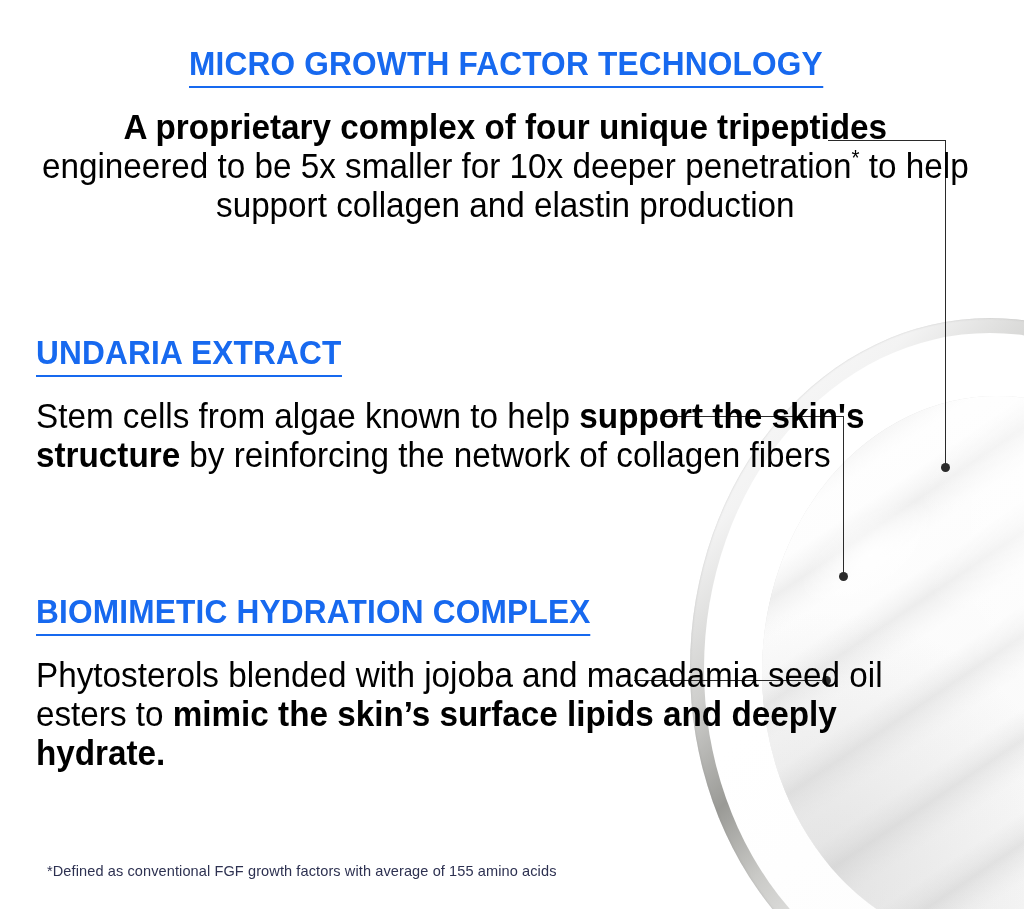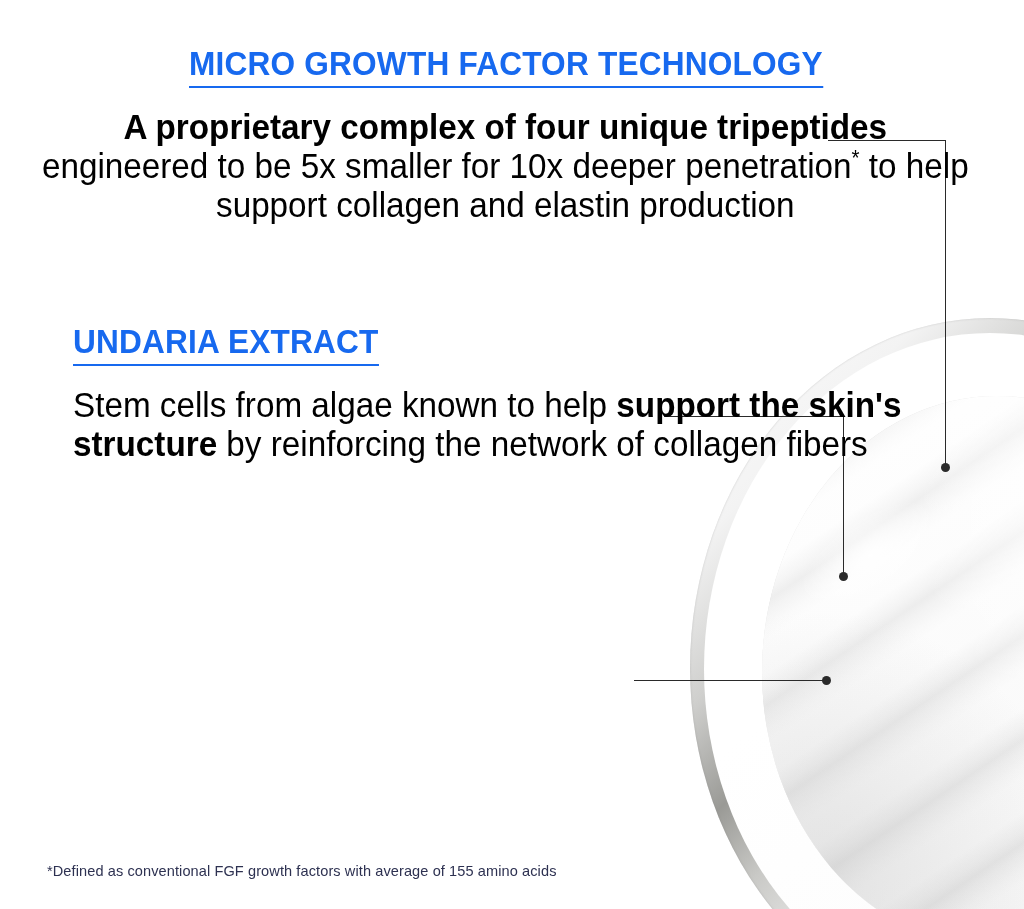--- a/index.html
+++ b/index.html
@@ -131,21 +131,21 @@
     font-size: 35px;
     line-height: 39px;
     margin-top: 19px;
     transform: scaleX(.95);
     transform-origin: left top;
   }
   .body b { font-weight: bold; }
   .body sup { font-size: .62em; vertical-align: super; line-height: 0; }
 
   #sect1 { top: 44px; text-align: center; }
-  #sect2 { top: 322px; margin-left: 37px; }
+  #sect2 { top: 333px; }
   #sect3 { top: 592px; }
 
   #footnote {
     position: absolute;
     left: 47px;
     top: 861px;
     color: #2d3151;
     font-size: 15px;
     line-height: 20px;
     letter-spacing: .1px;
@@ -189,16 +189,20 @@
   <div class="block" id="sect1">
     <div class="heading">MICRO GROWTH FACTOR TECHNOLOGY</div>
     <div class="body"><b>A proprietary complex of four unique tripeptides</b> engineered to be 5x smaller for 10x deeper penetration<sup>*</sup> to help support collagen and elastin production</div>
   </div>
 
   <div class="block" id="sect2">
     <div class="heading">UNDARIA EXTRACT</div>
     <div class="body">Stem cells from algae known to help <b>support the skin's structure</b> by reinforcing the network of collagen fibers</div>
   </div>
 
+  <div class="block" id="sect3">
+    <div class="heading">BIOMIMETIC HYDRATION COMPLEX</div>
+    <div class="body">Phytosterols blended with jojoba and macadamia seed oil esters to <b>mimic the skin’s surface lipids and deeply hydrate.</b></div>
+  </div>
 
   <div id="footnote">*Defined as conventional FGF growth factors with average of 155 amino acids</div>
 
 </div>
 
 </body></html>

